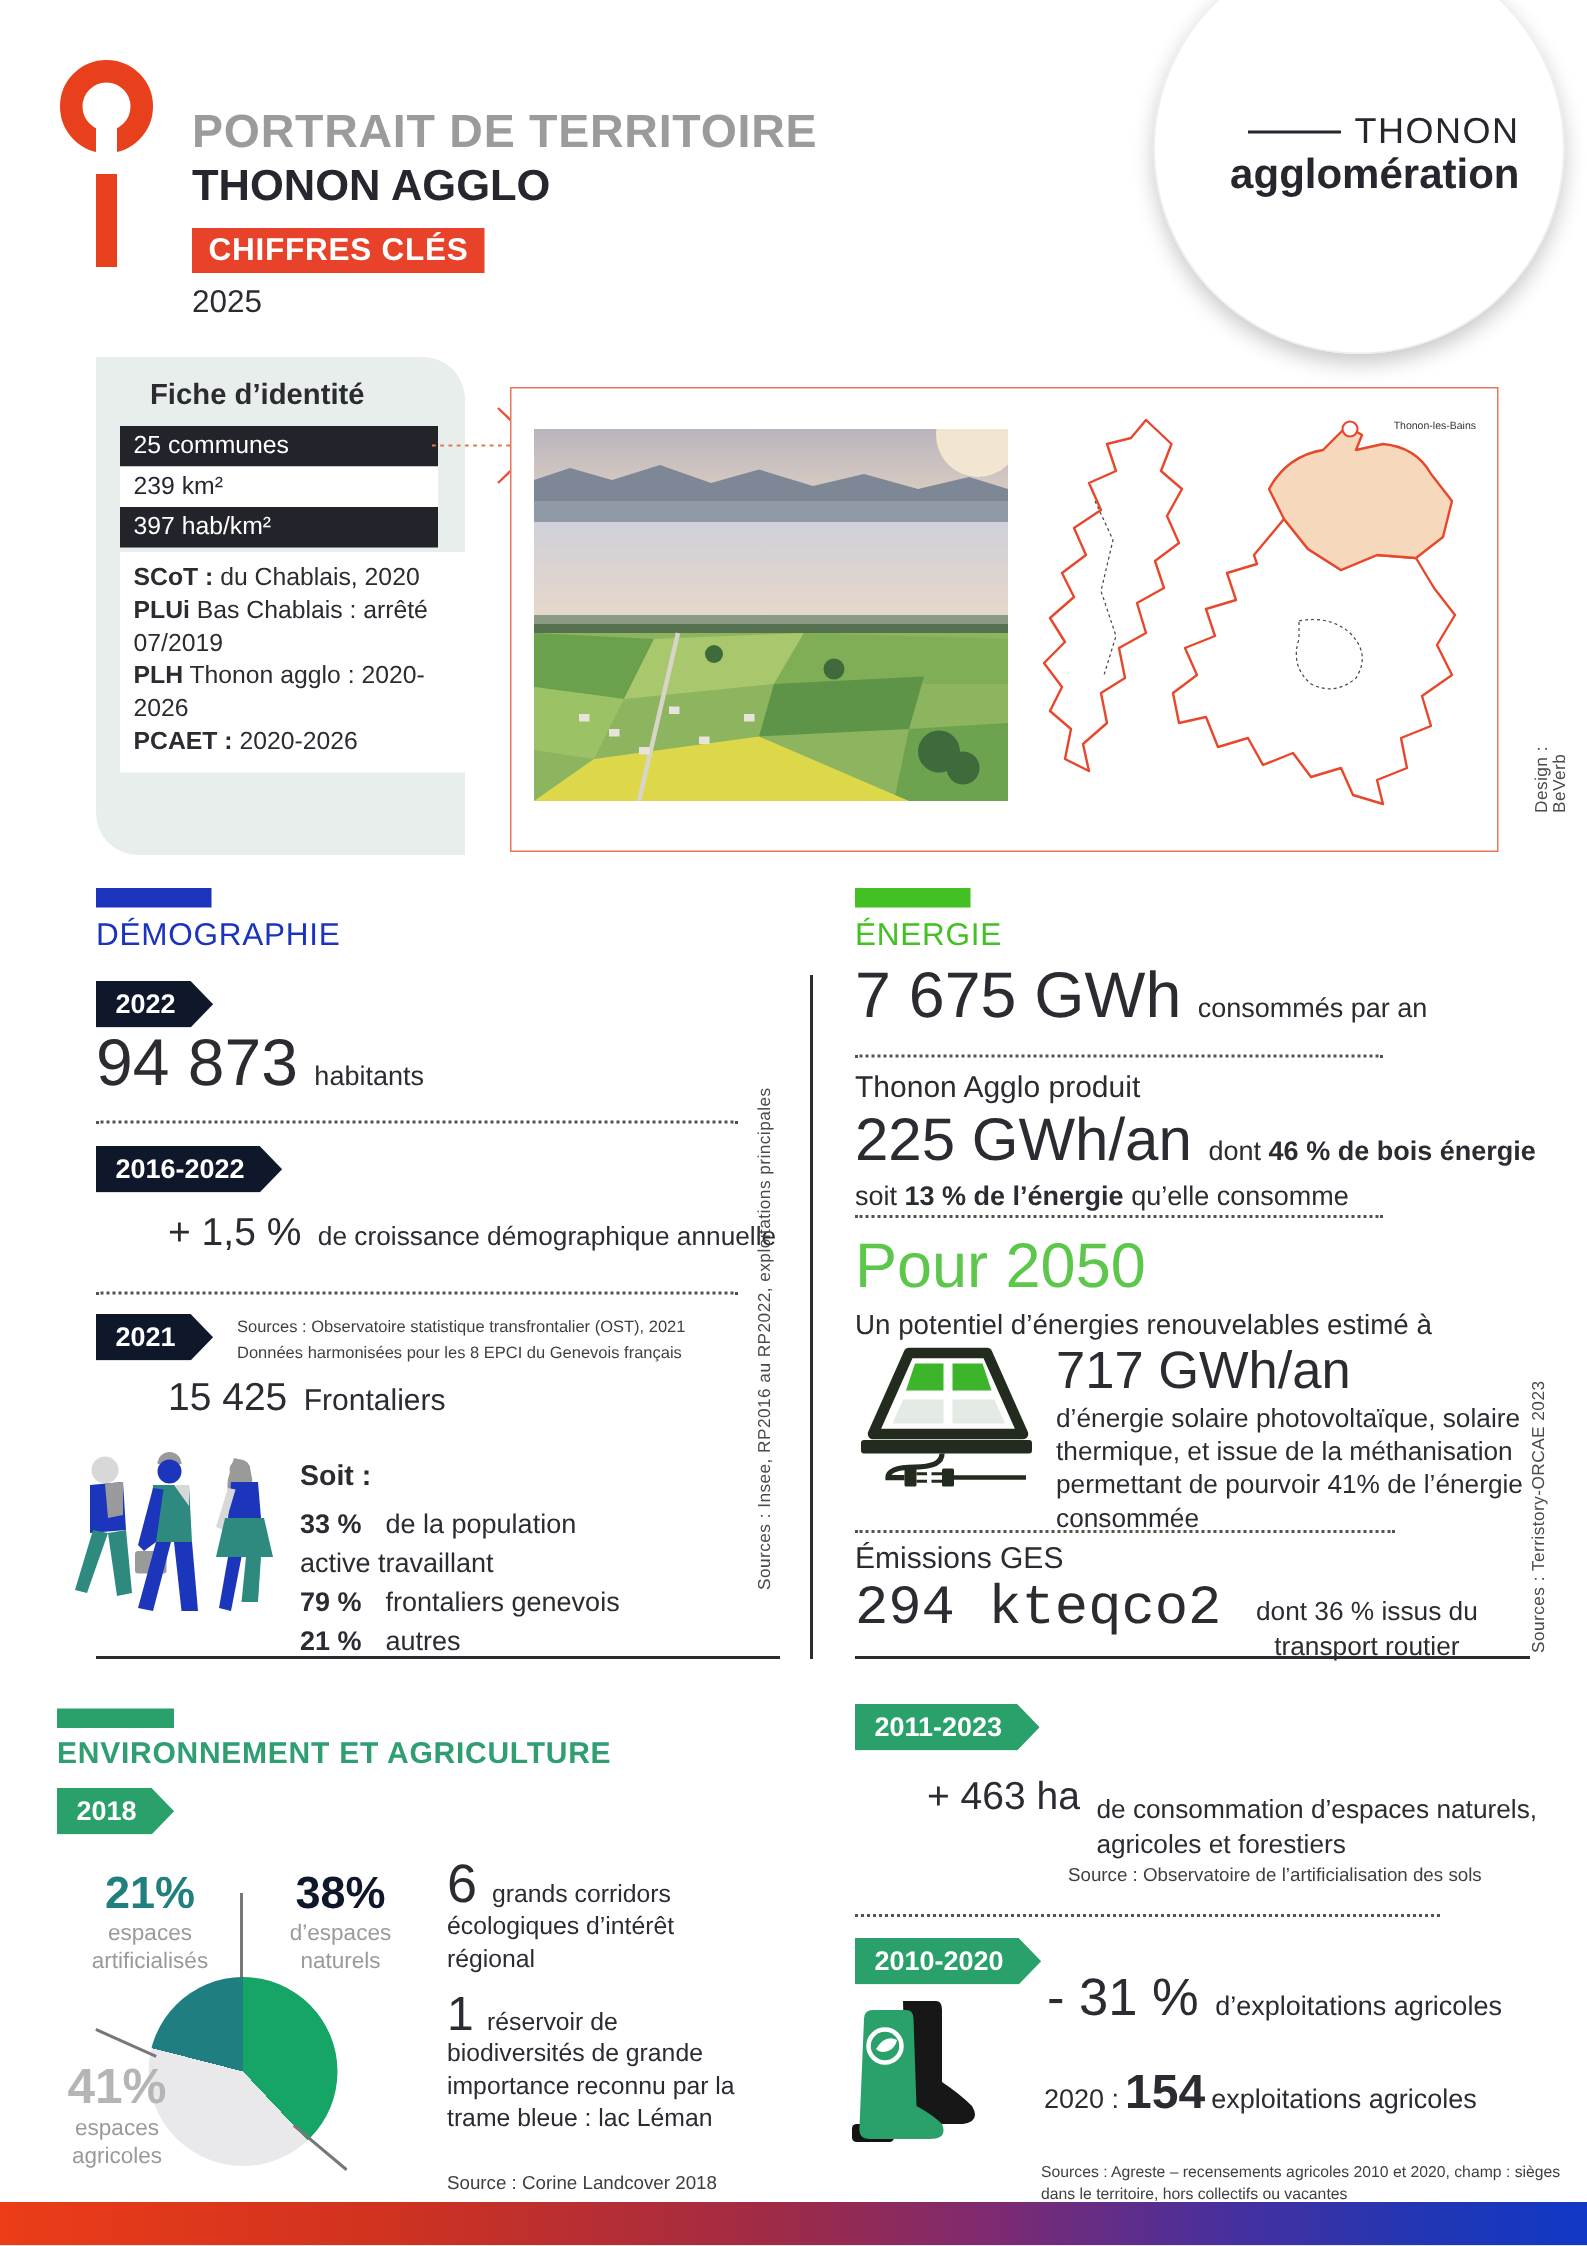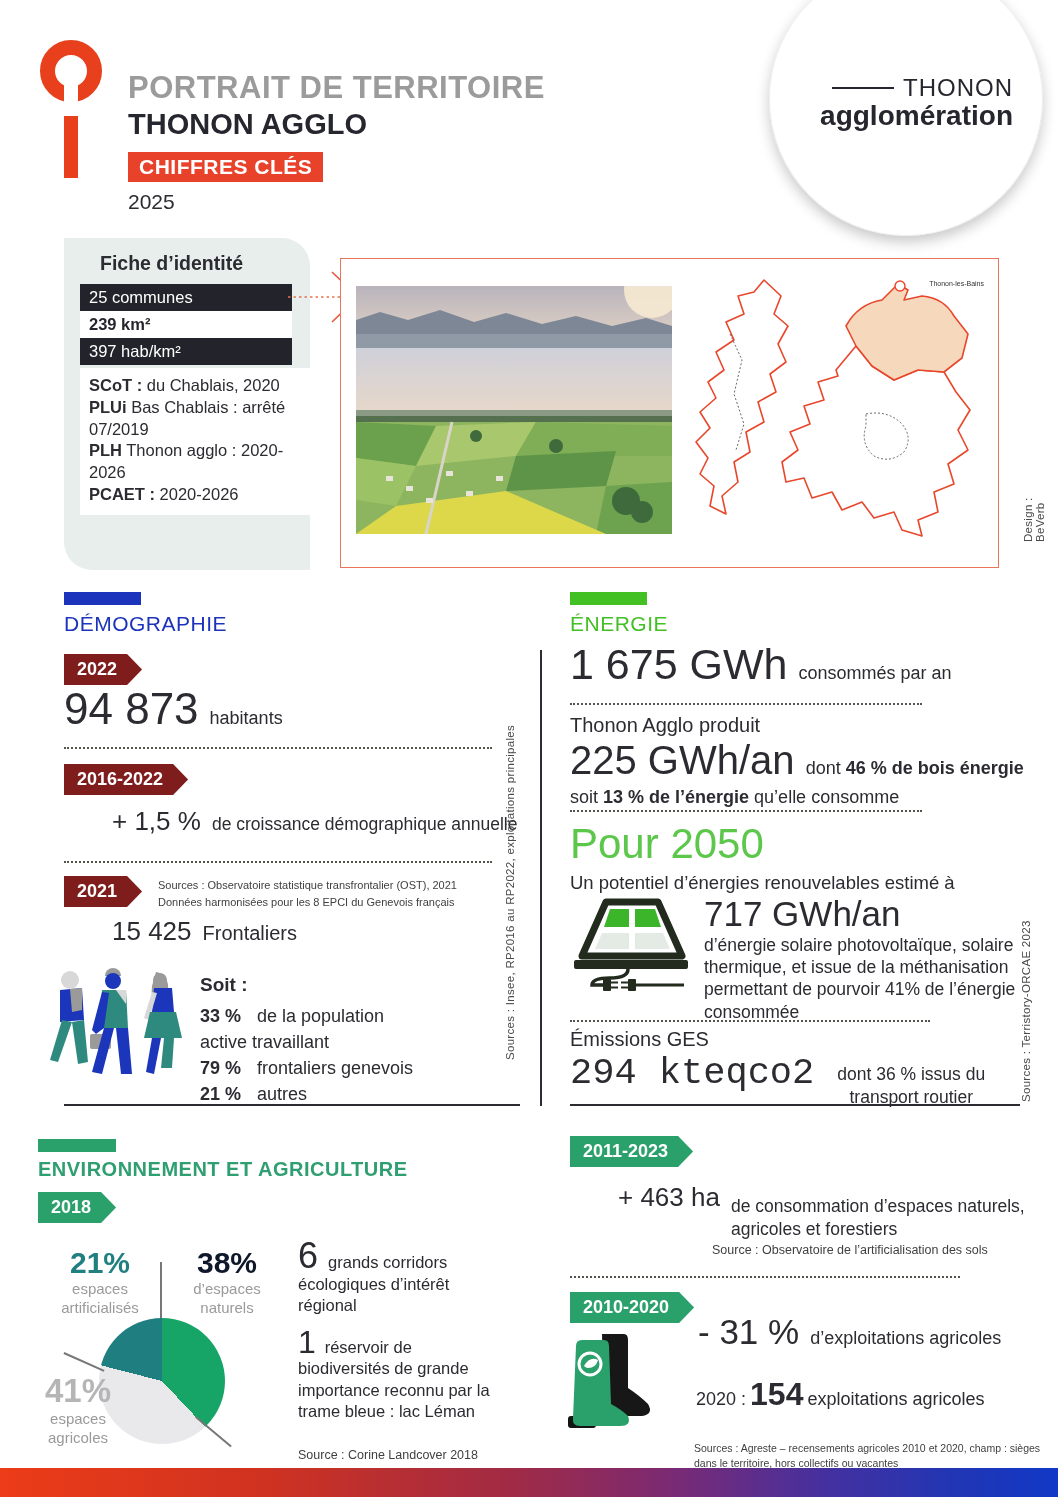--- a/index.html
+++ b/index.html
@@ -26,38 +26,38 @@
   .cl-l2{position:absolute;top:138px;left:24px;width:220px;text-align:right;font-size:28px;
          font-weight:700;color:#26262e;}
 
   
   .id-card{left:64px;top:238px;width:246px;height:332px;background:#e7eeec;
            border-radius:0 28px 0 28px;}
   .id-title{position:absolute;left:36px;top:14px;font-size:19.5px;font-weight:700;}
   .id-bands{position:absolute;left:16px;top:46px;width:212px;}
   .id-band{height:27px;line-height:27px;padding-left:9px;font-size:16.5px;}
   .id-band.dark{background:#23232b;color:#fff;}
-  .id-band.light{background:#fff;color:#26262e;font-weight:bold;}
+  .id-band.light{background:#fff;color:#26262e;}
   .id-plans{position:absolute;left:16px;top:130px;width:214px;background:#fff;
             padding:7px 7px 9px 9px;font-size:16.5px;line-height:1.32;}
   .id-plans p{margin:0;}
   .id-plans .lead{font-weight:700;}
 
   
   .frame{left:340px;top:258px;width:659px;height:310px;border:1.5px solid #e8745a;box-sizing:border-box;background:#fff;}
   .photo{position:absolute;left:15px;top:27px;width:316px;height:248px;}
   .mapbox{position:absolute;left:345px;top:15px;width:300px;height:280px;}
   .vtext{writing-mode:vertical-rl;transform:rotate(180deg);font-size:11.5px;color:#4a4a4a;letter-spacing:.3px;}
 
   
   .sec-bar{height:13px;width:77px;}
   .sec-head{font-size:21px;font-weight:400;letter-spacing:.5px;}
   .chip{color:#fff;font-weight:700;font-size:18px;line-height:31px;padding:0 25px 0 13px;
         clip-path:polygon(0 0,calc(100% - 15px) 0,100% 50%,calc(100% - 15px) 100%,0 100%);}
-  .chip.blue{background:#7f1d1d;} .chip.green{background:#2aa06b;}
+  .chip.blue{background:#0f172a;} .chip.green{background:#2aa06b;}
   .dot{border-top:2px dotted #55534b;height:0;}
   .rule{background:#2b2b31;height:2px;}
   .baseline{display:flex;align-items:baseline;gap:11px;}
   .topline{display:flex;align-items:flex-start;gap:11px;}
   .n44{font-size:44px;} .n43{font-size:43px;} .n38{font-size:26px;margin-left:48px;}
   .n37{font-size:37px;font-family:Liberation Mono, monospace;} .n35{font-size:35px;} .n32{font-size:32px;font-weight:bold;}
   .cap18{font-size:18px;} .cap17{font-size:17.5px;} .cap20{font-size:20px;}
   .src{font-size:12.5px;color:#3f3f3f;}
   .src-sm{font-size:11px;color:#3f3f3f;line-height:1.5;}
 
@@ -234,21 +234,21 @@
     <div><span class="pct">79 %</span><span>frontaliers genevois</span></div>
     <div><span class="pct">21 %</span><span>autres</span></div>
   </div>
   <div class="abs rule" style="left:64px;top:1104px;width:456px"></div>
   <div class="abs vtext" style="left:504px;top:660px;height:400px">Sources : Insee, RP2016 au RP2022, exploitations principales</div>
   <div class="abs" style="left:540px;top:650px;width:2px;height:456px;background:#2b2b31"></div>
 
   <div class="abs sec-bar bg-green" style="left:570px;top:592px"></div>
   <div class="abs sec-head c-green" style="left:570px;top:612px">ÉNERGIE</div>
   <div class="abs baseline" style="left:570px;top:640px">
-    <span class="n43">1 675 GWh</span>
+    <span class="n43">7 675 GWh</span>
     <span class="cap18">consommés par an</span>
   </div>
   <div class="abs dot" style="left:570px;top:703px;width:352px"></div>
   <div class="abs cap20" style="left:570px;top:714px">Thonon Agglo produit</div>
   <p class="abs produce-p" style="left:570px;top:736px"><span class="big">225 GWh/an </span><span>dont </span><b>46 % de bois énergie</b><span> soit </span><b>13 % de l’énergie</b><span> qu’elle consomme</span></p>
   <div class="abs dot" style="left:570px;top:810px;width:352px"></div>
   <div class="abs pour2050" style="left:570px;top:820px">Pour 2050</div>
   <div class="abs" style="left:570px;top:872px;font-size:18.5px">Un potentiel d’énergies renouvelables estimé à</div>
 
   <svg class="abs" style="left:570px;top:896px" width="120" height="104" viewBox="0 0 120 104">

